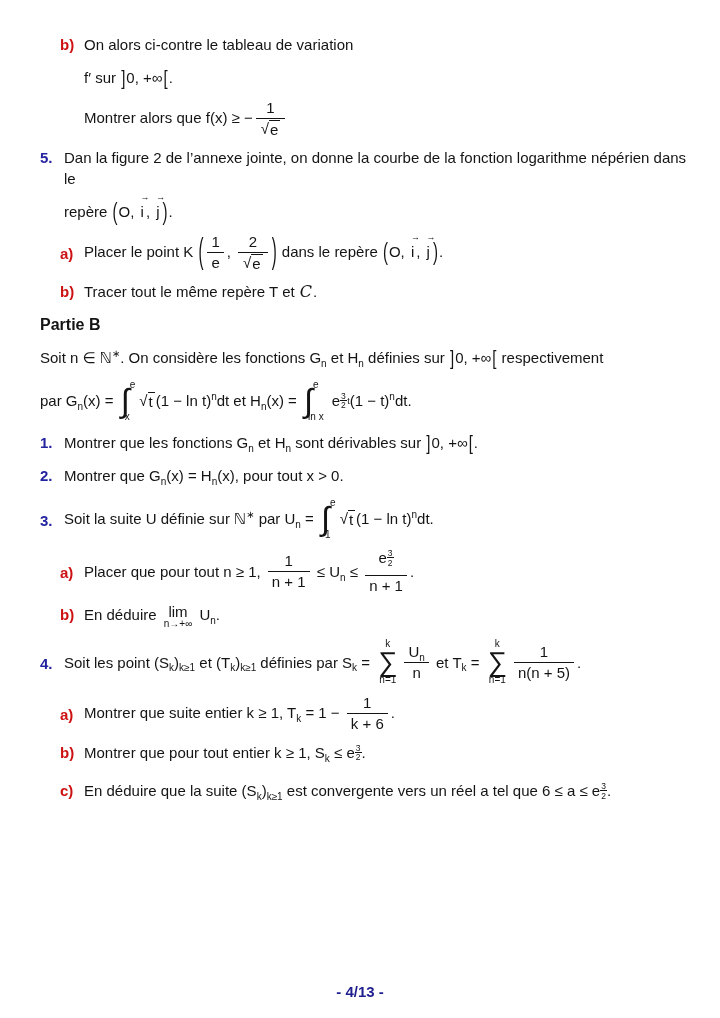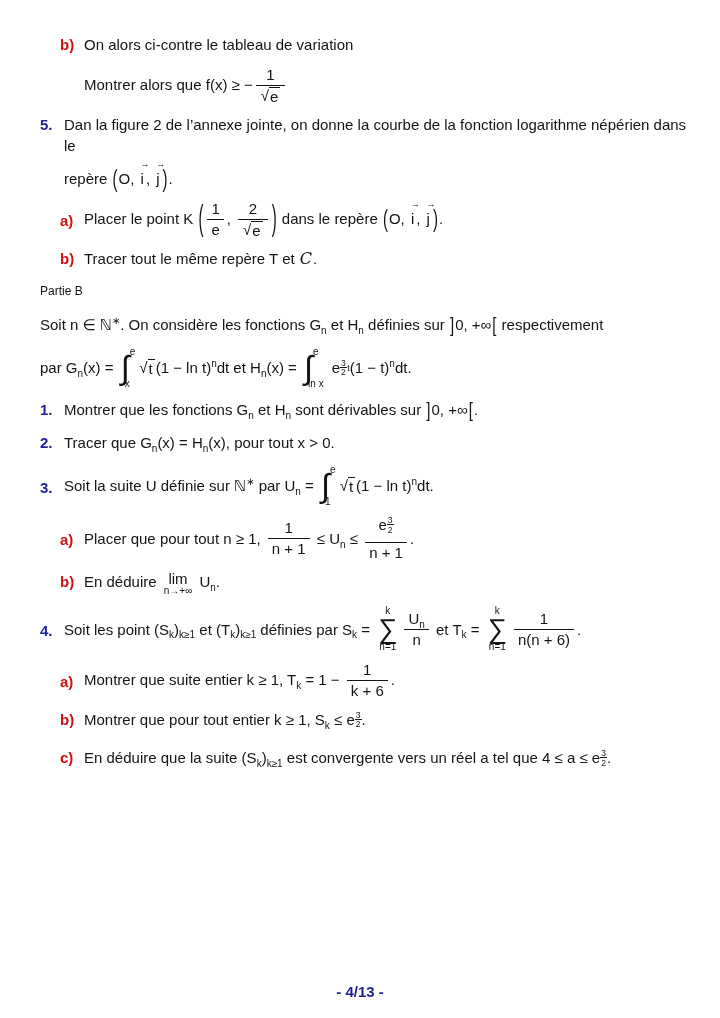--- a/index.html
+++ b/index.html
@@ -10,21 +10,21 @@
     font-size:15px;line-height:21px;
   }
   .doc{position:absolute;left:0;top:0;right:0;bottom:0;
     padding:34px 28px 0 40px;box-sizing:border-box;}
   .block{display:flex;align-items:flex-start;margin-bottom:12px;}
   .block.formula{margin-bottom:8px;align-items:center;}
   .block.ind1{margin-left:20px;}
   .block.hang{padding-left:24px;}
   .block .marker{flex:0 0 24px;font-weight:bold;white-space:nowrap;}
   .block .content{flex:1;}
-  .block.heading .content{font-weight:normal;font-size:12px;}
+  .block.heading .content{font-weight:bold;font-size:16px;}
   .marker.number{}
   .marker.letter{}
   
   .t{white-space:pre-wrap;}
   .sub{font-size:10px;position:relative;top:4px;line-height:0;}
   .sup{font-size:10px;position:relative;top:-6px;line-height:0;}
   .big{display:inline-block;transform-origin:50% 55%;padding:0 1px;}
   .frac{display:inline-block;vertical-align:middle;text-align:center;margin:0 3px;position:relative;top:-1px;}
   .fnum{display:block;padding:0 4px 1px;border-bottom:1.4px solid #141414;line-height:18px;}
   .fden{display:block;padding:1px 4px 0;line-height:18px;}
@@ -54,20 +54,23 @@
   .footer{position:absolute;left:0;right:0;bottom:16px;text-align:center;font-weight:bold;font-size:15px;}
 </style>
 </head>
 <body>
 
 <div class="doc">
   <div id="blocks">
       <div class="block ind1">
         <span class="marker letter" style="color: rgb(204, 18, 18);">b)</span>
         <span class="content"><span class="t">On alors ci-contre le tableau de variation</span></span>
+      </div>
+      <div class="block ind1 hang">
+        <span class="content"><span class="t">f′ sur </span><span class="big" style="transform: scaleY(1.35);">]</span><span class="t">0, +∞</span><span class="big" style="transform: scaleY(1.35);">[</span><span class="t">.</span></span>
       </div>
       <div class="block ind1 hang formula">
         <span class="content"><span class="t">Montrer alors que f(x) ≥ −</span><span class="frac"><span class="fnum"><span class="t">1</span></span><span class="fden"><span class="sqrt">
                 <span class="rad">√</span>
                 <span class="radicand">e</span>
               </span></span></span></span>
       </div>
       <div class="block">
         <span class="marker number" style="color: rgb(35, 35, 160);">5.</span>
         <span class="content"><span class="t">Dan la figure 2 de l’annexe jointe, on donne la courbe de la fonction logarithme népérien dans le</span></span>
@@ -115,21 +118,21 @@
             </span>
             <span class="sf-tail">t</span>
           </span><span class="t">(1 − t)</span><span class="sup">n</span><span class="t">dt.</span></span>
       </div>
       <div class="block">
         <span class="marker number" style="color: rgb(35, 35, 160);">1.</span>
         <span class="content"><span class="t">Montrer que les fonctions G</span><span class="sub">n</span><span class="t"> et H</span><span class="sub">n</span><span class="t"> sont dérivables sur </span><span class="big" style="transform: scaleY(1.35);">]</span><span class="t">0, +∞</span><span class="big" style="transform: scaleY(1.35);">[</span><span class="t">.</span></span>
       </div>
       <div class="block">
         <span class="marker number" style="color: rgb(35, 35, 160);">2.</span>
-        <span class="content"><span class="t">Tracer que G</span><span class="sub">n</span><span class="t">(x) = H</span><span class="sub">n</span><span class="t">(x), pour tout x &gt; 0.</span></span>
+        <span class="content"><span class="t">Montrer que G</span><span class="sub">n</span><span class="t">(x) = H</span><span class="sub">n</span><span class="t">(x), pour tout x &gt; 0.</span></span>
       </div>
       <div class="block formula">
         <span class="marker number" style="color: rgb(35, 35, 160);">3.</span>
         <span class="content"><span class="t">Soit la suite U définie sur ℕ</span><span class="sup">∗</span><span class="t"> par U</span><span class="sub">n</span><span class="t"> = </span><span class="intwrap">
             <span class="int-sign">∫</span>
             <span class="int-lims">
               <span class="int-top">e</span>
               <span class="int-bot">1</span>
             </span>
           </span><span class="sqrt">
@@ -156,38 +159,38 @@
       <div class="block formula">
         <span class="marker number" style="color: rgb(35, 35, 160);">4.</span>
         <span class="content"><span class="t">Soit les point (S</span><span class="sub">k</span><span class="t">)</span><span class="sub">k≥1</span><span class="t"> et (T</span><span class="sub">k</span><span class="t">)</span><span class="sub">k≥1</span><span class="t"> définies par S</span><span class="sub">k</span><span class="t"> = </span><span class="sumwrap">
             <span class="sum-top">k</span>
             <span class="sum-sign">∑</span>
             <span class="sum-bot">n=1</span>
           </span><span class="frac"><span class="fnum"><span class="t">U</span><span class="sub">n</span></span><span class="fden"><span class="t">n</span></span></span><span class="t"> et T</span><span class="sub">k</span><span class="t"> = </span><span class="sumwrap">
             <span class="sum-top">k</span>
             <span class="sum-sign">∑</span>
             <span class="sum-bot">n=1</span>
-          </span><span class="frac"><span class="fnum"><span class="t">1</span></span><span class="fden"><span class="t">n(n + 6)</span></span></span><span class="t">.</span></span>
+          </span><span class="frac"><span class="fnum"><span class="t">1</span></span><span class="fden"><span class="t">n(n + 5)</span></span></span><span class="t">.</span></span>
       </div>
       <div class="block ind1 formula">
         <span class="marker letter" style="color: rgb(204, 18, 18);">a)</span>
         <span class="content"><span class="t">Montrer que suite entier k ≥ 1, T</span><span class="sub">k</span><span class="t"> = 1 − </span><span class="frac"><span class="fnum"><span class="t">1</span></span><span class="fden"><span class="t">k + 6</span></span></span><span class="t">.</span></span>
       </div>
       <div class="block ind1">
         <span class="marker letter" style="color: rgb(204, 18, 18);">b)</span>
         <span class="content"><span class="t">Montrer que pour tout entier k ≥ 1, S</span><span class="sub">k</span><span class="t"> ≤ e</span><span class="sfrac">
             <span class="sf-box">
               <span class="sf-num">3</span>
               <span class="sf-den">2</span>
             </span>
           </span><span class="t">.</span></span>
       </div>
       <div class="block ind1">
         <span class="marker letter" style="color: rgb(204, 18, 18);">c)</span>
-        <span class="content"><span class="t">En déduire que la suite (S</span><span class="sub">k</span><span class="t">)</span><span class="sub">k≥1</span><span class="t"> est convergente vers un réel a tel que 4 ≤ a ≤ e</span><span class="sfrac">
+        <span class="content"><span class="t">En déduire que la suite (S</span><span class="sub">k</span><span class="t">)</span><span class="sub">k≥1</span><span class="t"> est convergente vers un réel a tel que 6 ≤ a ≤ e</span><span class="sfrac">
             <span class="sf-box">
               <span class="sf-num">3</span>
               <span class="sf-den">2</span>
             </span>
           </span><span class="t">.</span></span>
       </div>
     </div>
 </div>
 
 <div class="footer" style="color: rgb(30, 30, 143);">- 4/13 -</div>

